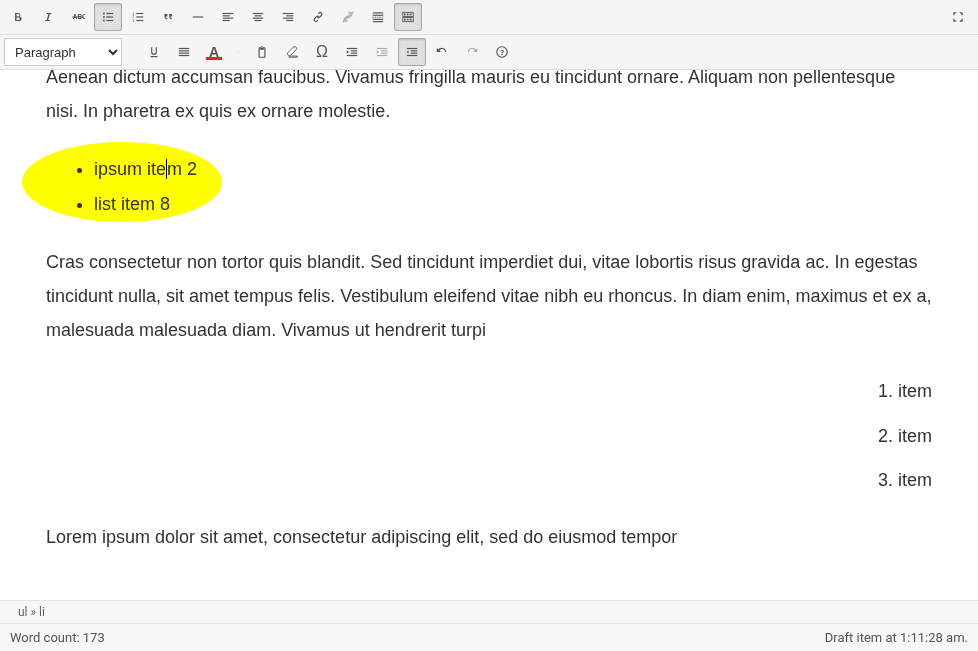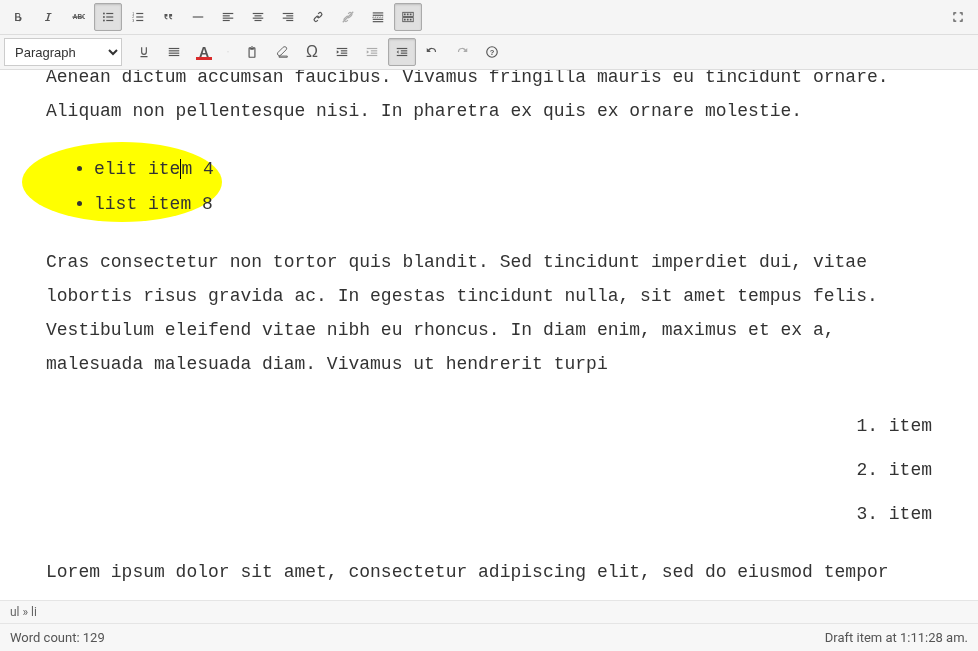--- a/index.html
+++ b/index.html
@@ -48,33 +48,33 @@
   .tbtn.active { background: #e0e0e0; border-color: #aaa; box-shadow: inset 0 1px 2px rgba(0,0,0,0.15); }
   .tbtn svg { width: 20px; height: 20px; fill: currentColor; }
   .tbtn.dim { opacity: 0.45; }
   .format-select {
     height: 28px;
     font-size: 13px;
     padding: 2px 6px;
     border: 1px solid #ccc;
     background: #fff;
     min-width: 118px;
-    margin-right: 6px;
+    margin-right: 16px;
     color: #333;
   }
   .fullscreen-btn {
     position: absolute;
     right: 6px;
     top: 3px;
   }
   .editor-area {
     flex: 1;
     overflow: hidden;
     padding: 0 46px 0 46px;
-    font-family: Liberation Mono, monospace;
+    font-family: Liberation Sans, sans-serif;
     font-size: 18px;
     line-height: 1.9;
     color: #333;
     position: relative;
   }
   .editor-inner { position: relative; }
   .para1 { margin-top: -10px; }
   .highlight-ellipse {
     position: absolute;
     left: -24px;
@@ -108,21 +108,21 @@
     padding-left: 0;
     margin-left: -26px;
     list-style: decimal;
     list-style-position: inside;
   }
   .ol-list li { margin: 12px 0 6px 0; line-height: 1.8; text-align: right; }
   .para3 { }
   .path-bar {
     background: #f7f7f7;
     border-top: 1px solid #e5e5e5;
-    padding: 4px 10px;
+    padding: 4px 18px;
     font-size: 12px;
     color: #666;
     font-family: -apple-system, BlinkMacSystemFont, "Segoe UI", Roboto, sans-serif;
   }
   .status-bar {
     background: #f7f7f7;
     border-top: 1px solid #e5e5e5;
     padding: 6px 10px;
     font-size: 13px;
     color: #555;
@@ -330,34 +330,34 @@
       </svg>
   </button>
 </div>
 
 <div class="editor-area">
   <div class="editor-inner">
     <p class="para1">Aenean dictum accumsan faucibus. Vivamus fringilla mauris eu tincidunt ornare. Aliquam non pellentesque nisi. In pharetra ex quis ex ornare molestie.</p>
 
     <div class="highlight-ellipse"></div>
     <ul class="ul-list">
-      <li><span>elit ite</span><span class="caret"></span><span>m 4</span></li>
+      <li><span>ipsum ite</span><span class="caret"></span><span>m 2</span></li>
       <li>list item 8</li>
     </ul>
 
     <p class="para2">Cras consectetur non tortor quis blandit. Sed tincidunt imperdiet dui, vitae lobortis risus gravida ac. In egestas tincidunt nulla, sit amet tempus felis. Vestibulum eleifend vitae nibh eu rhoncus. In diam enim, maximus et ex a, malesuada malesuada diam. Vivamus ut hendrerit turpi</p>
 
     <ol class="ol-list">
       <li>item</li>
       <li>item</li>
       <li>item</li>
     </ol>
 
     <p class="para3">Lorem ipsum dolor sit amet, consectetur adipiscing elit, sed do eiusmod tempor</p>
   </div>
 </div>
 
 <div class="path-bar">ul » li</div>
 
 <div class="status-bar">
-  <span><span>Word count: </span><span>129</span></span>
+  <span><span>Word count: </span><span>173</span></span>
   <span>Draft item at 1:11:28 am.</span>
 </div>
 
 </body></html>

